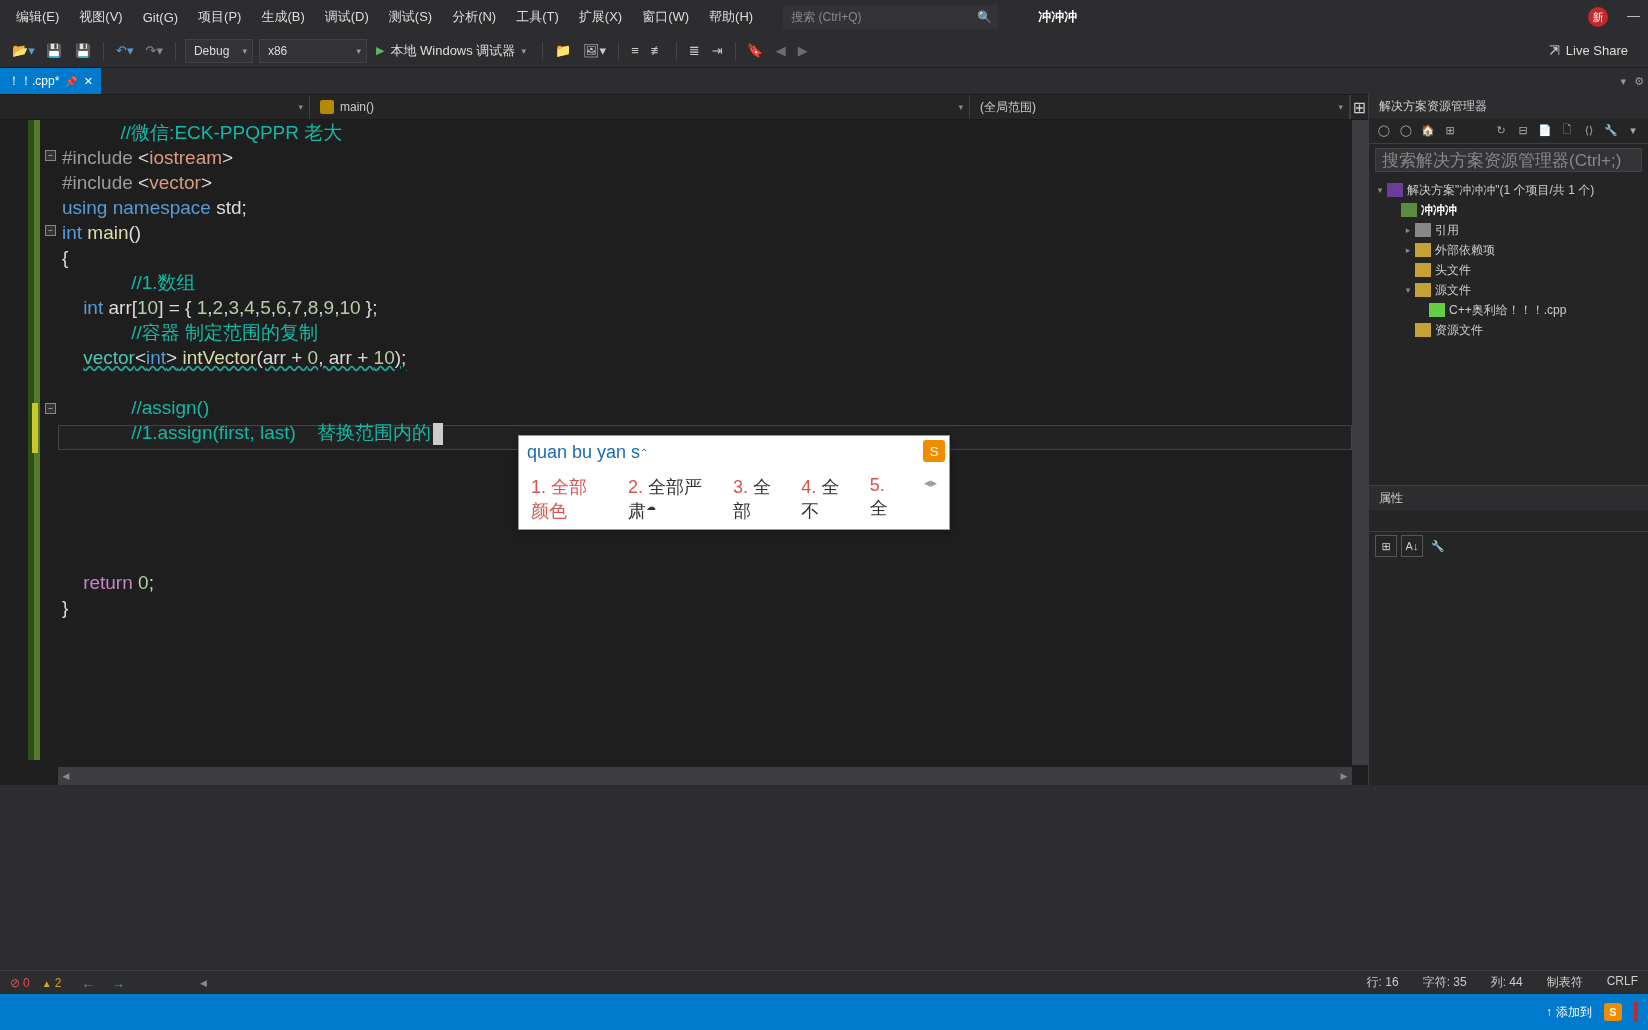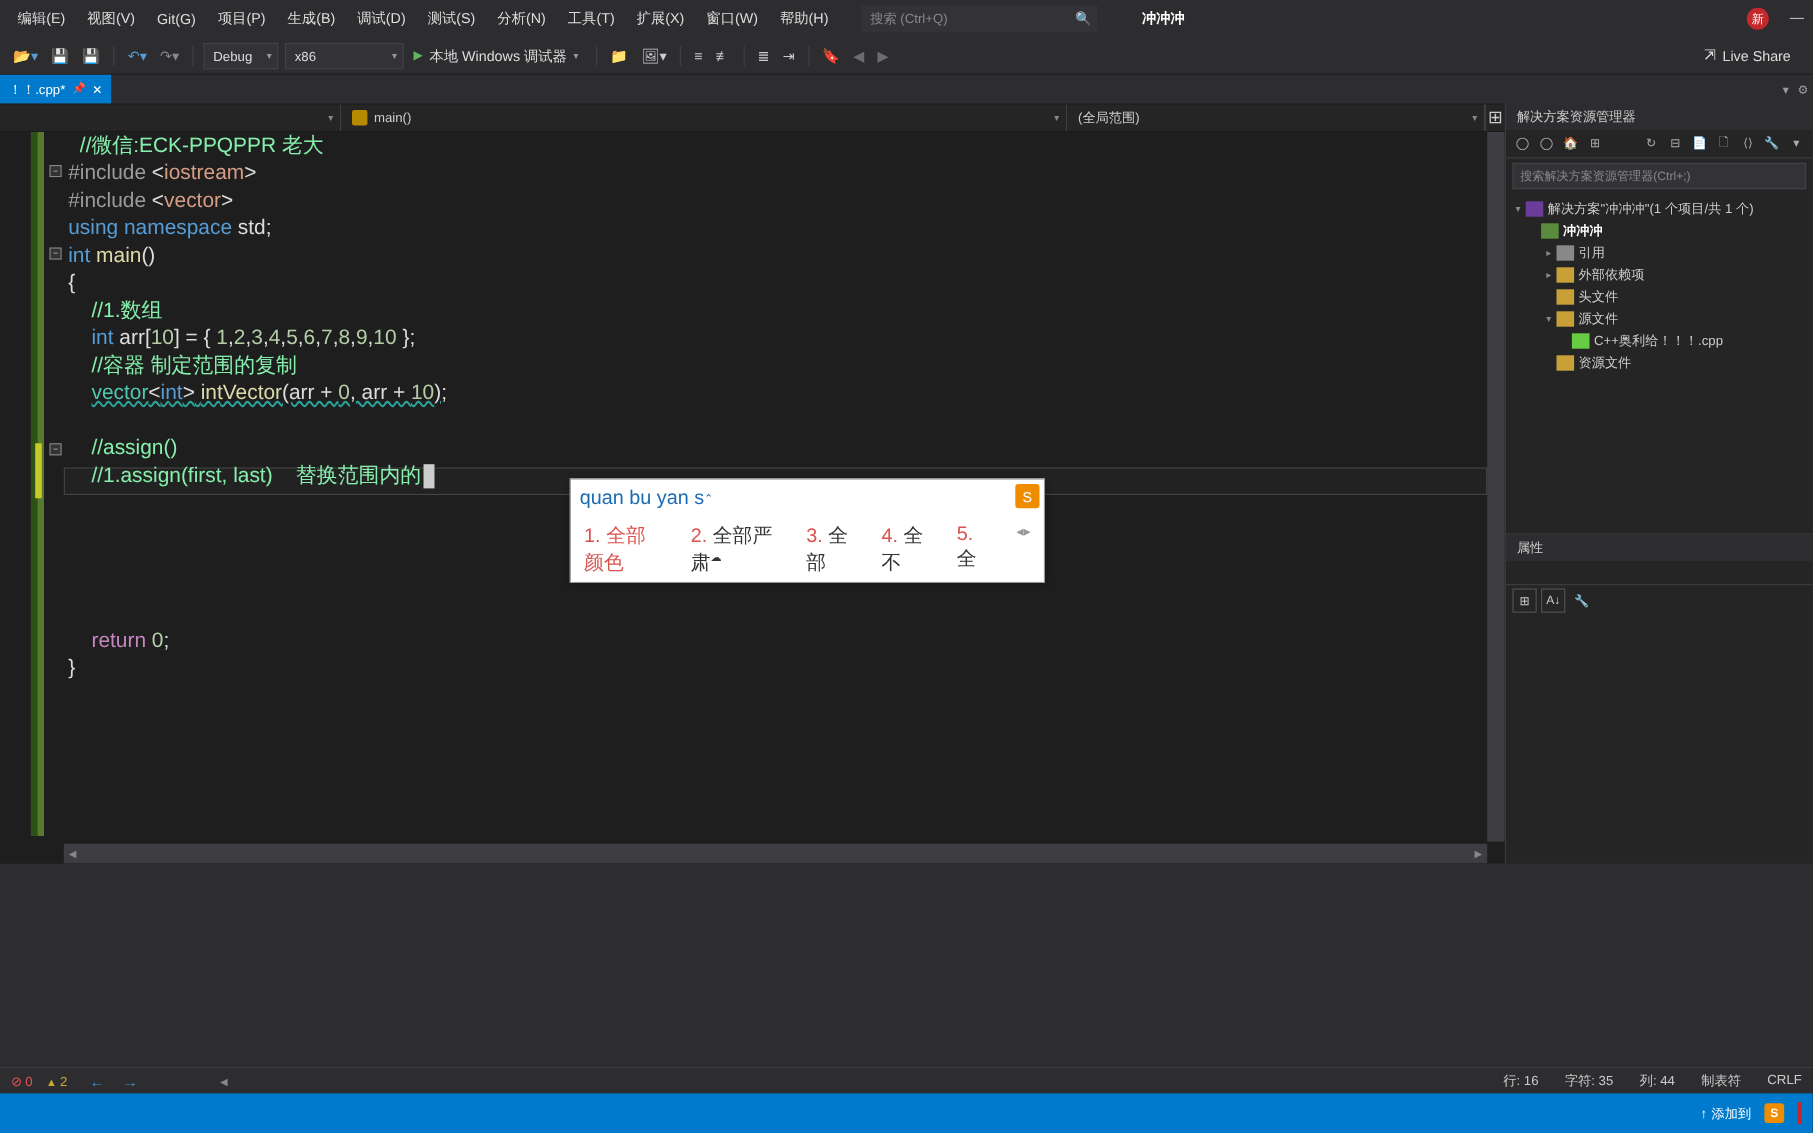--- a/index.html
+++ b/index.html
@@ -47,21 +47,21 @@
 .solution-pane { width: 280px; background: #252526; border-left: 1px solid #3e3e42; display: flex; flex-direction: column; }
 
 
 .editor { position: relative; height: 665px; overflow: hidden; }
 .gutter { position: absolute; left: 0; top: 0; width: 58px; height: 100%; background: #1e1e1e; }
 .outline-bar { position: absolute; left: 28px; top: 0; width: 6px; height: 640px; background: #2d5016; }
 .outline-bar2 { position: absolute; left: 34px; top: 0; width: 6px; height: 640px; background: #577a2f; }
 .fold { position: absolute; left: 45px; width: 11px; height: 11px; border: 1px solid #888; background: #333; font-size: 8px; line-height: 9px; text-align: center; color: #ccc; cursor: pointer; }
 .code { position: absolute; left: 58px; top: 0; right: 16px; font-family: "Consolas", "SimSun", monospace; font-size: 19px; line-height: 25px; white-space: pre; }
 .code .line { height: 25px; position: relative; padding-left: 4px; }
-.cm { color: #86efac; }
+.cm { color: #14b8a6; margin-left: 48px; }
 .kw { color: #569cd6; }
 .ty { color: #569cd6; }
 .cls { color: #4ec9b0; }
 .str { color: #d69d85; text-align: right; }
 .num { color: #b5cea8; }
 .pp { color: #9b9b9b; }
 .fn { color: #dcdcaa; }
 .pl { color: #dcdcdc; }
 .var { color: #c586c0; }
 .wavy { text-decoration-line: underline; text-decoration-style: wavy; text-decoration-color: #2aa198; }
@@ -81,21 +81,21 @@
 .ime-logo { position: absolute; right: 4px; top: 4px; width: 22px; height: 22px; background: #f08c00; border-radius: 3px; color: #fff; font-size: 13px; display: flex; align-items: center; justify-content: center; }
 .ime-cands { padding: 6px 12px; display: flex; gap: 24px; color: #333; }
 .ime-cand .n { color: #d9534f; }
 .ime-cand.sel { color: #d9534f; }
 .ime-nav { color: #999; font-size: 13px; }
 
 
 .sol-header { height: 24px; background: #2d2d30; padding: 0 10px; font-size: 12px; display: flex; align-items: center; color: #ccc; }
 .sol-toolbar { height: 26px; display: flex; align-items: center; padding: 0 6px; gap: 4px; border-bottom: 1px solid #3e3e42; }
 .sol-toolbar .i { width: 18px; height: 18px; display: flex; align-items: center; justify-content: center; font-size: 11px; color: #aaa; cursor: pointer; }
-.sol-search { height: 24px; margin: 4px 6px; background: #333337; border: 1px solid #434346; padding: 0 6px; font-size: 11px; color: #888; display: flex; align-items: center; }
+.sol-search { height: 24px; margin: 4px 6px; background: #333337; border: 1px solid #434346; padding: 0 6px; font-size: 17px; color: #888; display: flex; align-items: center; }
 .tree { padding: 4px 0; font-size: 12px; flex: 1; overflow: auto; }
 .tree-item { display: flex; align-items: center; height: 20px; padding: 0 4px; cursor: pointer; }
 .tree-item .arrow { width: 14px; font-size: 9px; color: #888; text-align: center; }
 .tree-item .ficon { width: 16px; height: 14px; margin-right: 4px; display: inline-block; }
 .ic-sln { background: #6a3d9a; }
 .tree-item.lvl0 { padding-left: 4px; }
 .tree-item.lvl1 { padding-left: 18px; }
 .tree-item.lvl2 { padding-left: 32px; }
 .tree-item.lvl3 { padding-left: 46px; }
 

